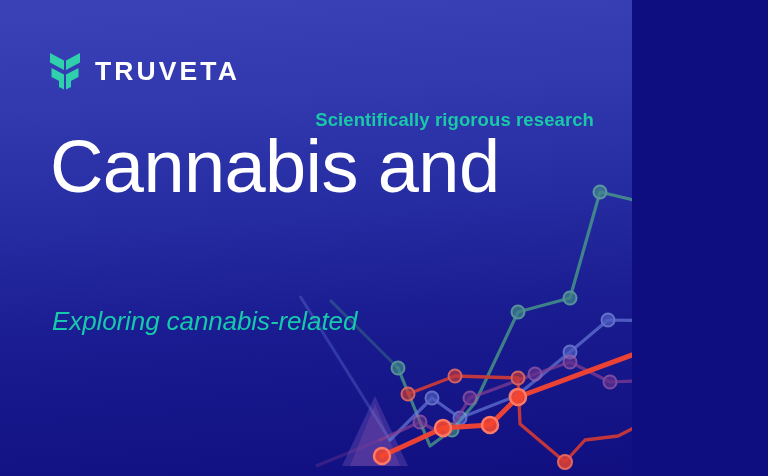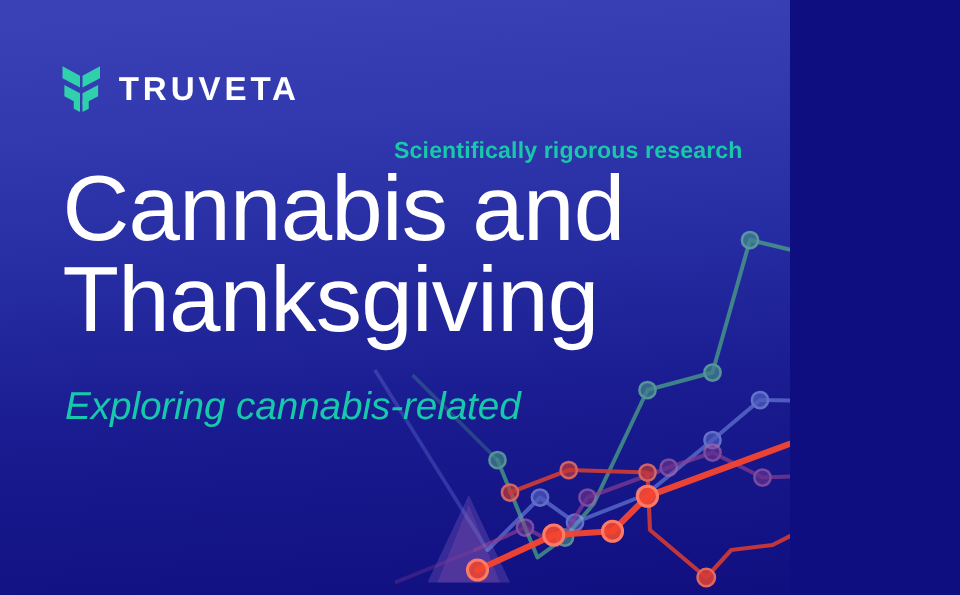--- a/index.html
+++ b/index.html
@@ -81,21 +81,21 @@
     margin-top: 14px;
   }
   .headline .line { display: block; }
 
   
   .subtitle {
     position: absolute;
     left: 52px;
     top: 304px;
     color: #17c9ab;
-    font-size: 31px;
+    font-size: 26px;
     font-style: italic;
     font-weight: 500;
     line-height: 1.38;
     letter-spacing: -0.1px;
     white-space: nowrap;
   }
   .subtitle .line { display: block; }
 </style>
 </head>
 <body>
@@ -189,21 +189,20 @@
         <path d="M11 27.5 L16 30 L16 38.5 L11 36 Z" fill="#2fd0ab"></path>
         <path d="M23 27.5 L18 30 L18 38.5 L23 36 Z" fill="#2fd0ab"></path>
       </svg>
       <span class="brand-word">TRUVETA</span>
     </div>
 
     <div class="tagline hit">Scientifically rigorous research</div>
 
     <h1 class="headline">
       <span class="line">Cannabis and</span>
-      <span class="line">Thanksgiving</span>
     </h1>
 
     <div class="subtitle">
       <span class="line">Exploring cannabis-related</span>
     </div>
 
   </div>
 </div>
 
 </body></html>

